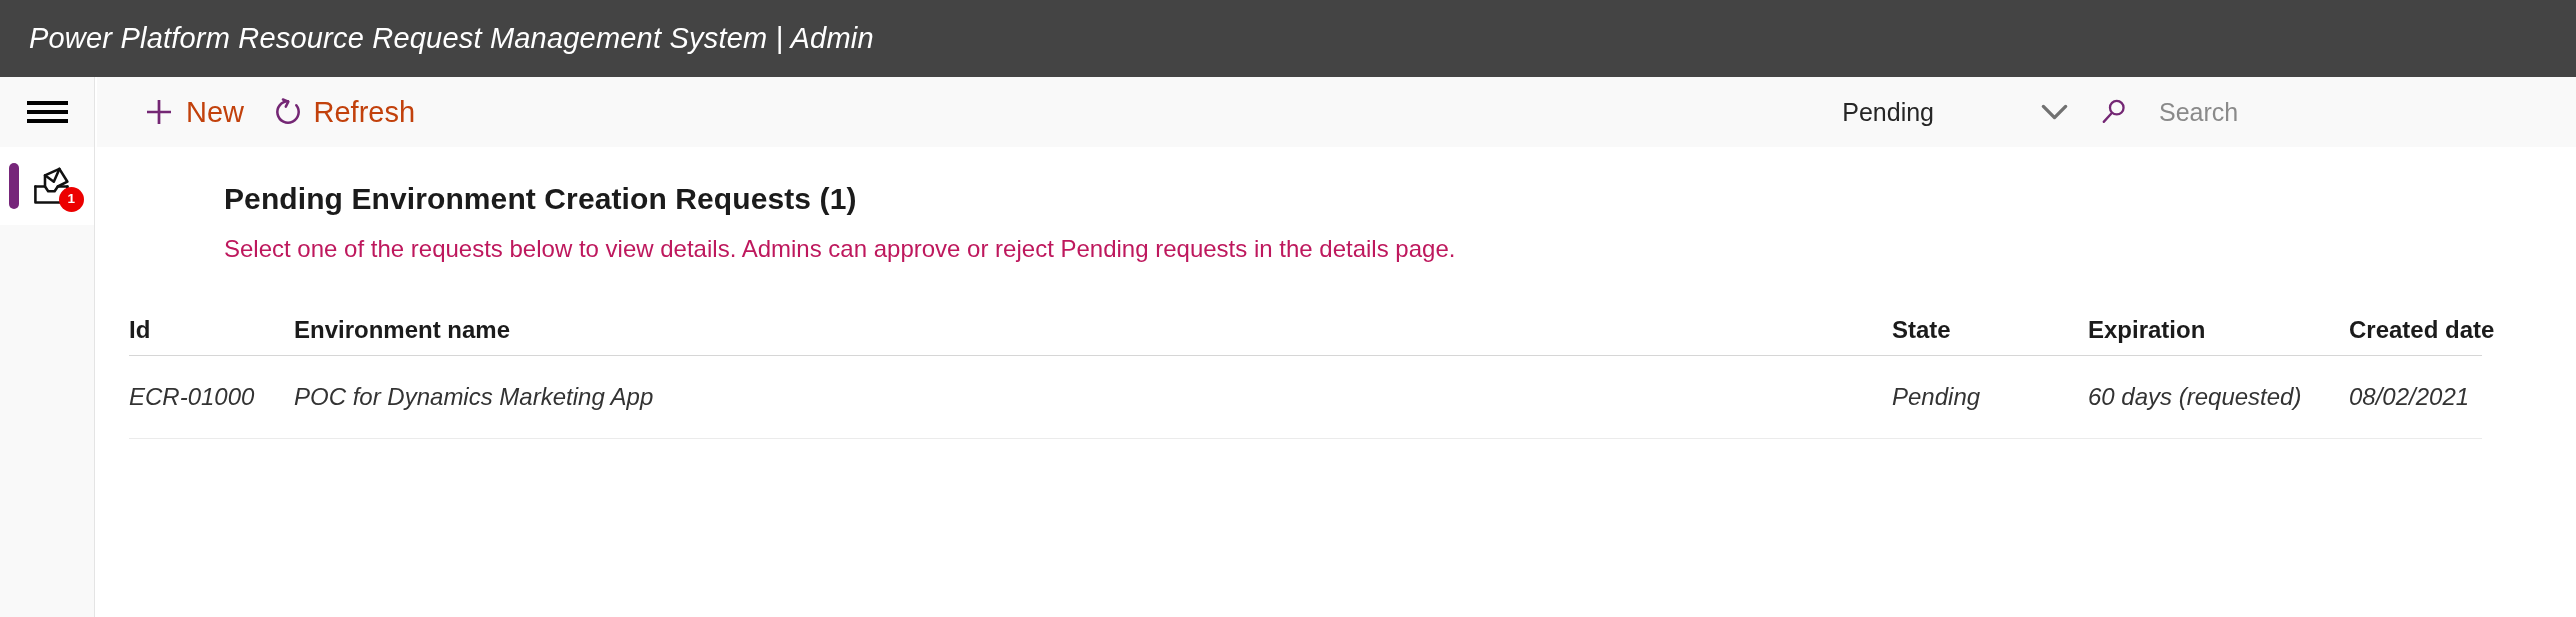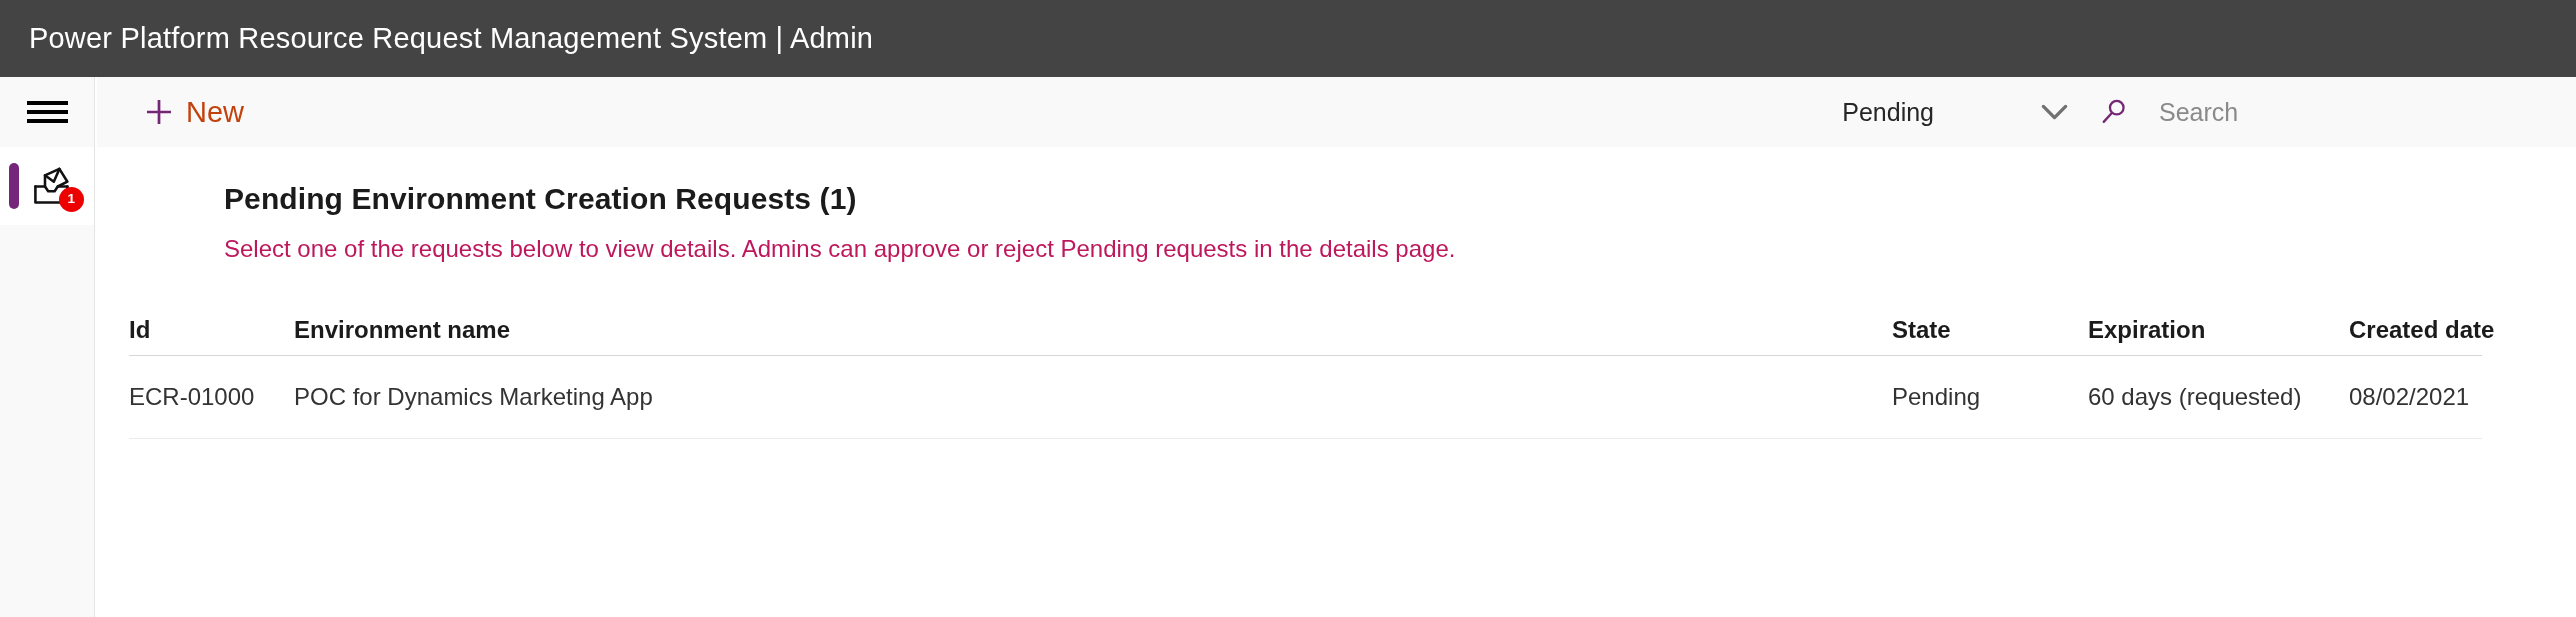--- a/index.html
+++ b/index.html
@@ -20,20 +20,21 @@
 
   
   .topbar {
     position: absolute;
     left: 0; top: 0;
     width: 2576px;
     height: 77px;
     background: #444444;
     display: flex;
     align-items: center;
+    font-style: italic;
   }
   .topbar-title {
     color: #ffffff;
     font-size: 29px;
     font-weight: 400;
     letter-spacing: 0.2px;
     padding-left: 29px;
     white-space: nowrap;
   }
 
@@ -236,20 +237,21 @@
   .tbody-row {
     height: 83px;
     border-bottom: 1.6px solid #ebebeb;
     cursor: pointer;
   }
   .tbody-row .cell {
     font-size: 24px;
     font-weight: 400;
     color: #333333;
     white-space: nowrap;
+    font-style: italic;
   }
   .c-id     { width: 165px; flex: none; }
   .c-name   { width: 1598px; flex: none; }
   .c-state  { width: 196px; flex: none; }
   .c-exp    { width: 261px; flex: none; }
   .c-date   { width: 239px; flex: none; }
 </style>
 </head>
 <body>
 
@@ -291,20 +293,29 @@
 
       <div class="cmd-btn">
         <span class="cmd-icon">
           <svg width="32" height="32" viewBox="0 0 40 40" aria-hidden="true">
             <path d="M20 5 L20 35 M5 20 L35 20" stroke="#742774" stroke-width="3.4" stroke-linecap="butt"></path>
           </svg>
         </span>
         <span class="cmd-btn-label">New</span>
       </div>
 
+      <div class="cmd-btn">
+        <span class="cmd-icon">
+          <svg width="30" height="30" viewBox="0 0 38 38" aria-hidden="true">
+            <path d="M19 5.5 A13.5 13.5 0 1 0 29.5 10.5" fill="none" stroke="#742774" stroke-width="3.2" stroke-linecap="round"></path>
+            <path d="M12.6 3.2 L19.4 5.8 L16.2 12.2" fill="none" stroke="#742774" stroke-width="3.2" stroke-linecap="round" stroke-linejoin="round"></path>
+          </svg>
+        </span>
+        <span class="cmd-btn-label">Refresh</span>
+      </div>
 
     </div>
 
     <div class="cmd-right">
       <div class="filter-select">
         <span class="filter-value">Pending</span>
         <span class="filter-chevron">
           <svg width="35" height="24" viewBox="0 0 44 30" aria-hidden="true">
             <path d="M8 8 L22 22 L36 8" fill="none" stroke="#717171" stroke-width="4.2" stroke-linecap="round" stroke-linejoin="round"></path>
           </svg>

